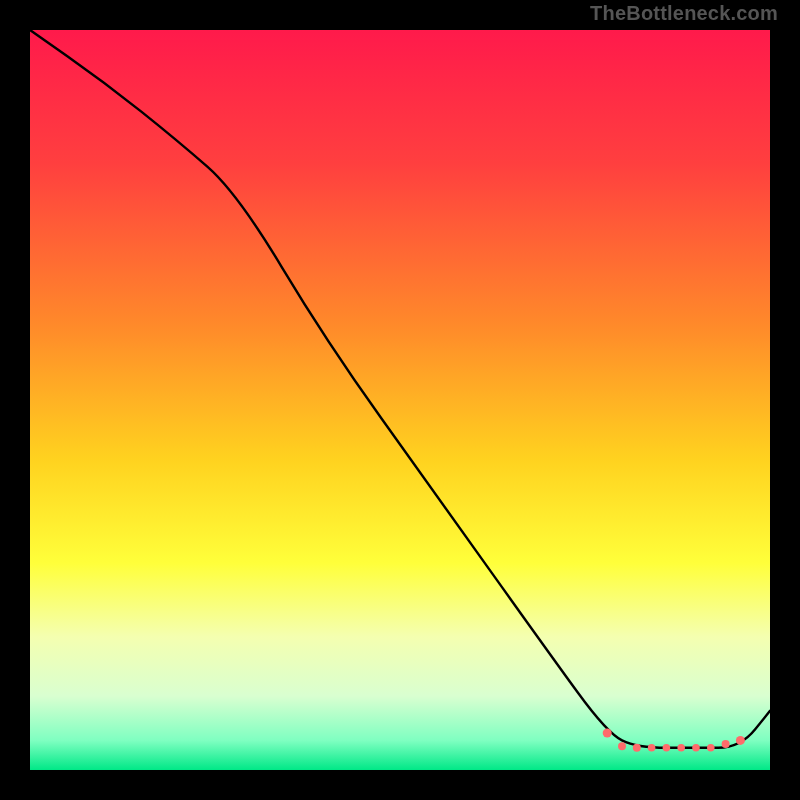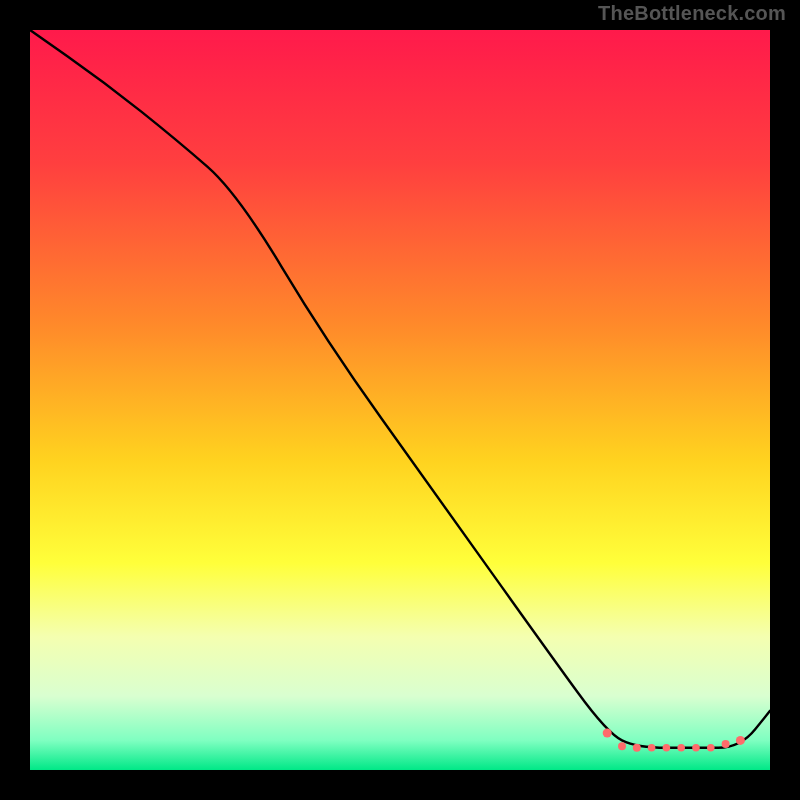--- a/index.html
+++ b/index.html
@@ -13,21 +13,21 @@
   }
   .frame {
     position: relative;
     width: 800px;
     height: 800px;
     background: #000;
   }
   .watermark {
     position: absolute;
     top: 2px;
-    right: 14px;
+    right: 22px;
     color: #555;
     font-size: 20px;
     font-weight: 600;
     letter-spacing: 0.2px;
     user-select: none;
   }
   .plot {
     position: absolute;
     left: 30px;
     top: 30px;

